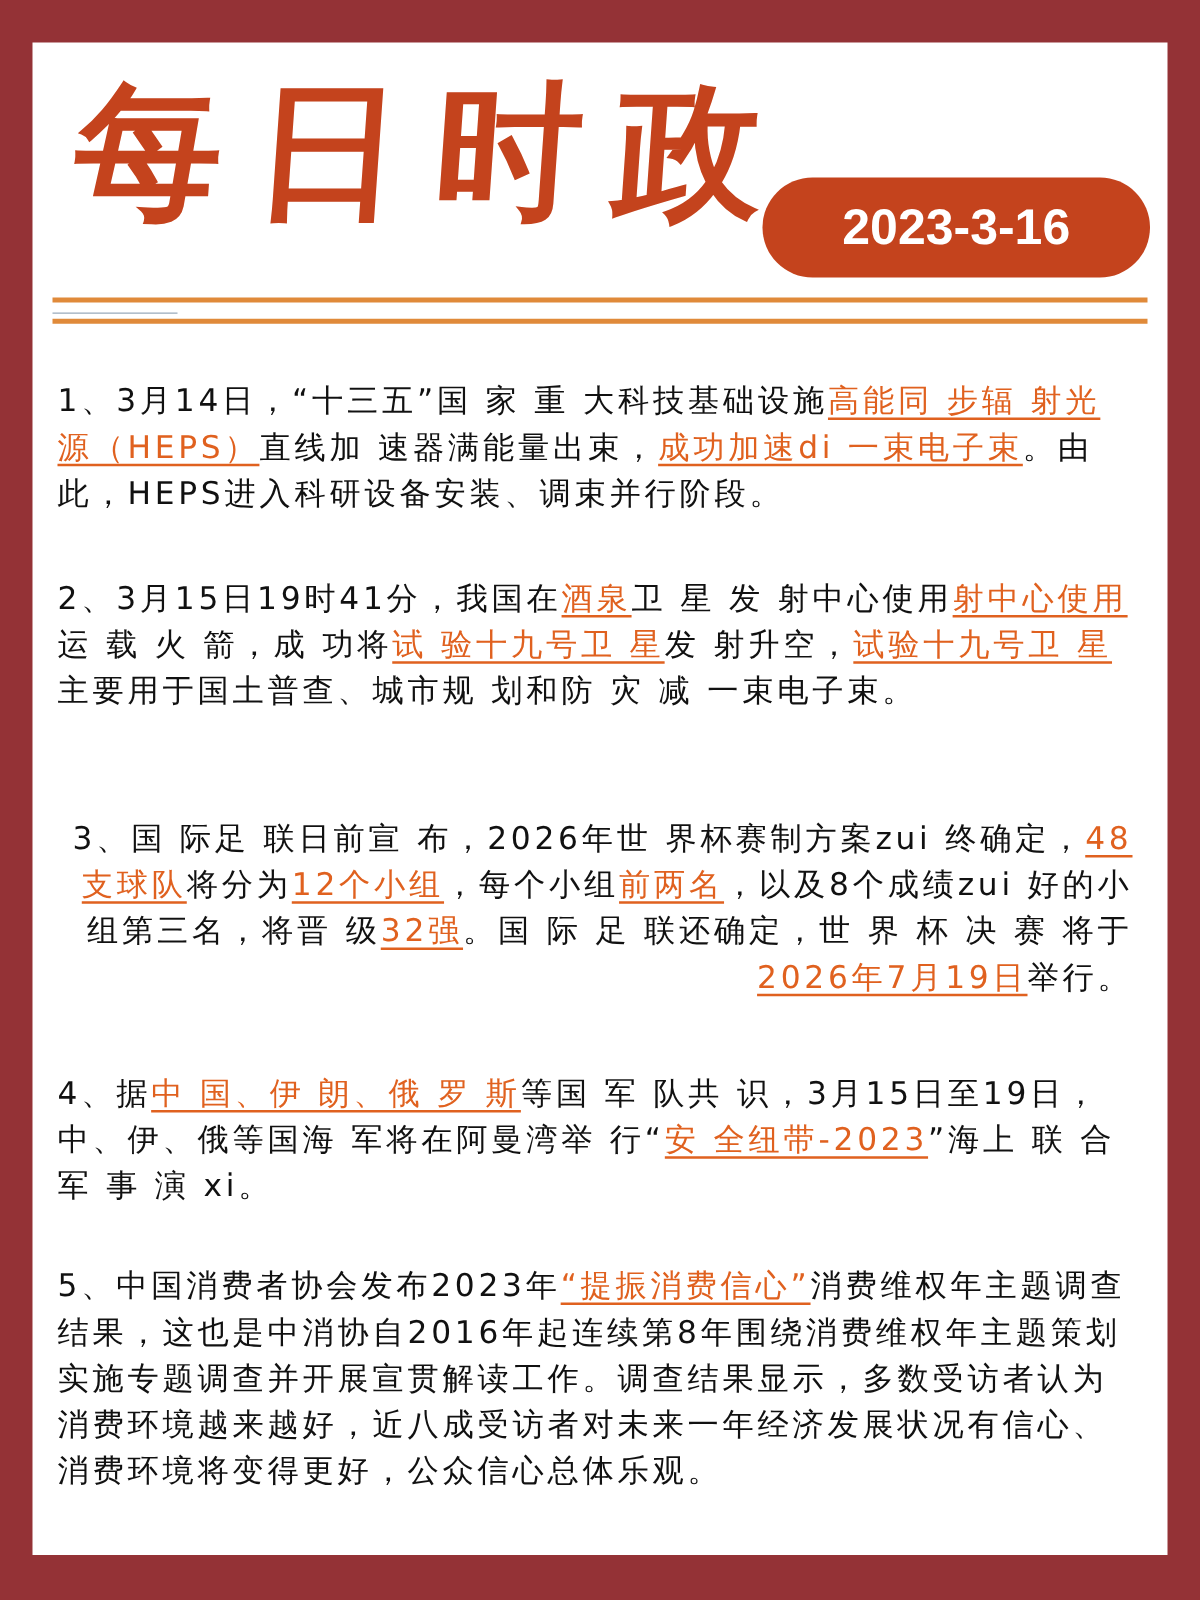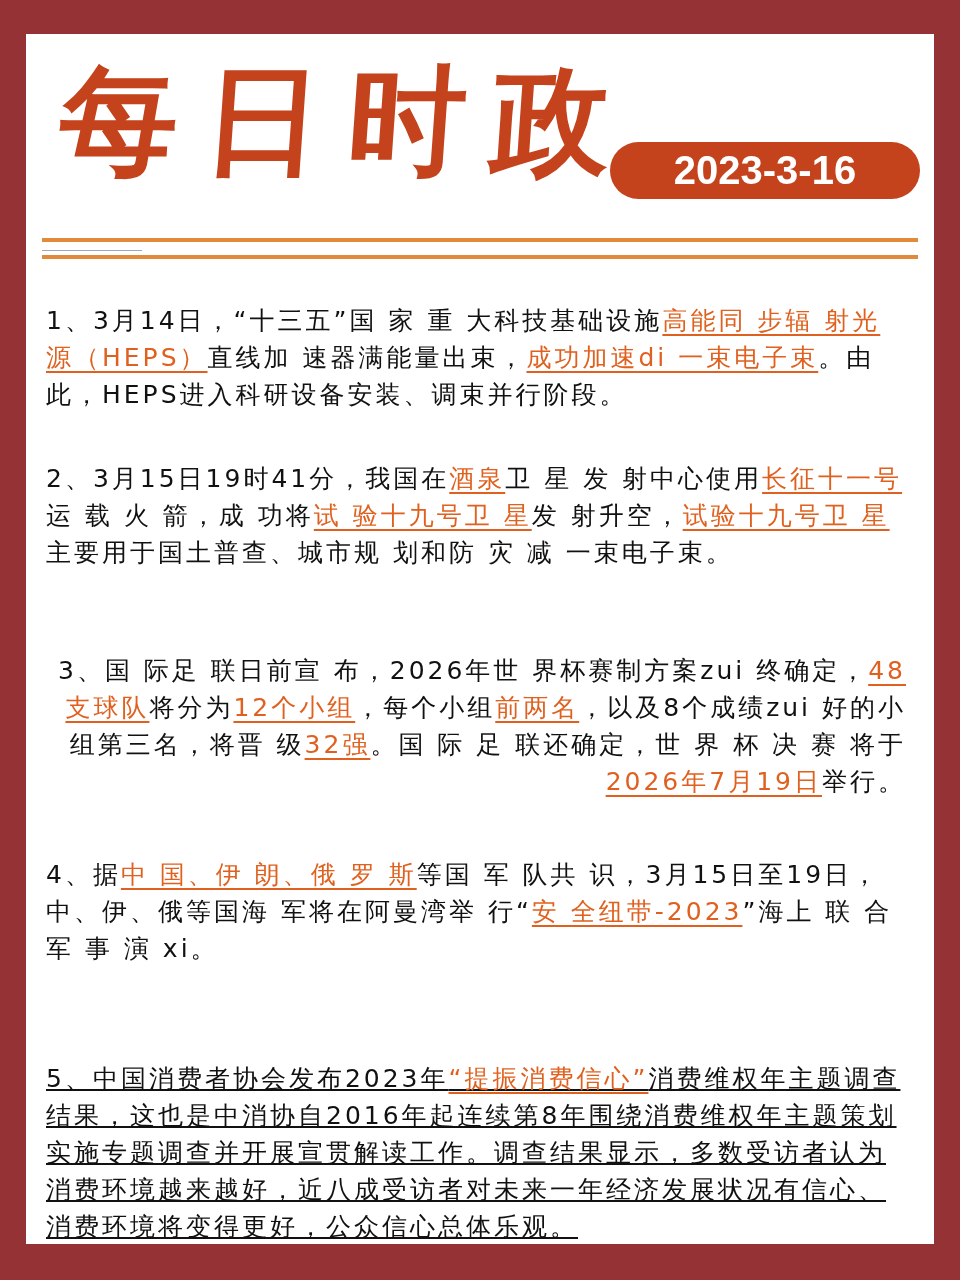--- a/index.html
+++ b/index.html
@@ -1,40 +1,40 @@
 <!DOCTYPE html>
 <html><head>
 <meta charset="utf-8">
 <style>
   html,body{margin:0;padding:0;}
   body{width:960px;height:1280px;background:#943236;position:relative;overflow:hidden;font-family:"DejaVu Sans",sans-serif;}
   .card{position:absolute;left:26px;top:34px;width:908px;height:1210px;background:#fff;}
   .title{position:absolute;left:60px;top:62px;font-family:"DejaVu Serif",serif;font-weight:bold;font-size:118px;color:#c4431d;letter-spacing:26px;line-height:1;transform:skewX(-4deg);}
-  .datepill{position:absolute;left:610px;top:142px;width:310px;height:57px;border-radius:40px;background:#c4431d;color:#fff;font-family:"Liberation Sans",sans-serif;font-weight:bold;font-size:40px;display:flex;align-items:center;justify-content:center;}
+  .datepill{position:absolute;left:610px;top:142px;width:310px;height:80px;border-radius:40px;background:#c4431d;color:#fff;font-family:"Liberation Sans",sans-serif;font-weight:bold;font-size:40px;display:flex;align-items:center;justify-content:center;}
   .rule{position:absolute;left:42px;width:876px;height:4px;background:#e08a3a;}
   .rule.r1{top:238px;}
   .rule.r2{top:255px;}
   .rule-thin{position:absolute;left:42px;top:250px;width:100px;height:1px;background:#9ab;}
   .para{position:absolute;left:46px;width:860px;font-size:25px;line-height:37px;color:#111;letter-spacing:3px;}
   .hl{color:#e0611f;text-decoration:underline;text-decoration-color:#e0611f;text-underline-offset:5px;}
   .p1{top:270px;margin-top:32px;}
   .p2{top:460px;}
   .p3{top:652px;text-align:right;}
   .p4{top:856px;}
-  .p5{top:1060px;text-decoration:underline;}
+  .p5{top:1010px;}
 </style>
 </head>
 <body>
 
 <div class="card"></div>
 
 <div class="title">每日时政</div>
 <div class="datepill">2023-3-16</div>
 
 <div class="rule r1"></div>
 <div class="rule-thin"></div>
 <div class="rule r2"></div>
 
 <div class="para p1"><span>1、3月14日，“十三五”国 家 重 大科技基础设施</span><span class="hl">高能同 步辐 射光源（HEPS）</span><span>直线加 速器满能量出束，</span><span class="hl">成功加速di 一束电子束</span><span>。由此，HEPS进入科研设备安装、调束并行阶段。</span></div>
-<div class="para p2"><span>2、3月15日19时41分，我国在</span><span class="hl">酒泉</span><span>卫 星 发 射中心使用</span><span class="hl">长征十一号</span><span>运 载 火 箭，成 功将</span><span class="hl">试 验十九号卫 星</span><span>发 射升空，</span><span class="hl">试验十九号卫 星</span><span>主要用于国土普查、城市规 划和防 灾 减 一束电子束。</span></div>
+<div class="para p2"><span>2、3月15日19时41分，我国在</span><span class="hl">酒泉</span><span>卫 星 发 射中心使用</span><span class="hl">射中心使用</span><span>运 载 火 箭，成 功将</span><span class="hl">试 验十九号卫 星</span><span>发 射升空，</span><span class="hl">试验十九号卫 星</span><span>主要用于国土普查、城市规 划和防 灾 减 一束电子束。</span></div>
 <div class="para p3"><span>3、国 际足 联日前宣 布，2026年世 界杯赛制方案zui 终确定，</span><span class="hl">48支球队</span><span>将分为</span><span class="hl">12个小组</span><span>，每个小组</span><span class="hl">前两名</span><span>，以及8个成绩zui 好的小组第三名，将晋 级</span><span class="hl">32强</span><span>。国 际 足 联还确定，世 界 杯 决 赛 将于</span><span class="hl">2026年7月19日</span><span>举行。</span></div>
 <div class="para p4"><span>4、据</span><span class="hl">中 国、伊 朗、俄 罗 斯</span><span>等国 军 队共 识，3月15日至19日，中、伊、俄等国海 军将在阿曼湾举 行“</span><span class="hl">安 全纽带-2023</span><span>”海上 联 合 军 事 演 xi。</span></div>
 <div class="para p5"><span>5、中国消费者协会发布2023年</span><span class="hl">“提振消费信心”</span><span>消费维权年主题调查结果，这也是中消协自2016年起连续第8年围绕消费维权年主题策划实施专题调查并开展宣贯解读工作。调查结果显示，多数受访者认为消费环境越来越好，近八成受访者对未来一年经济发展状况有信心、消费环境将变得更好，公众信心总体乐观。</span></div>
 
 </body></html>

